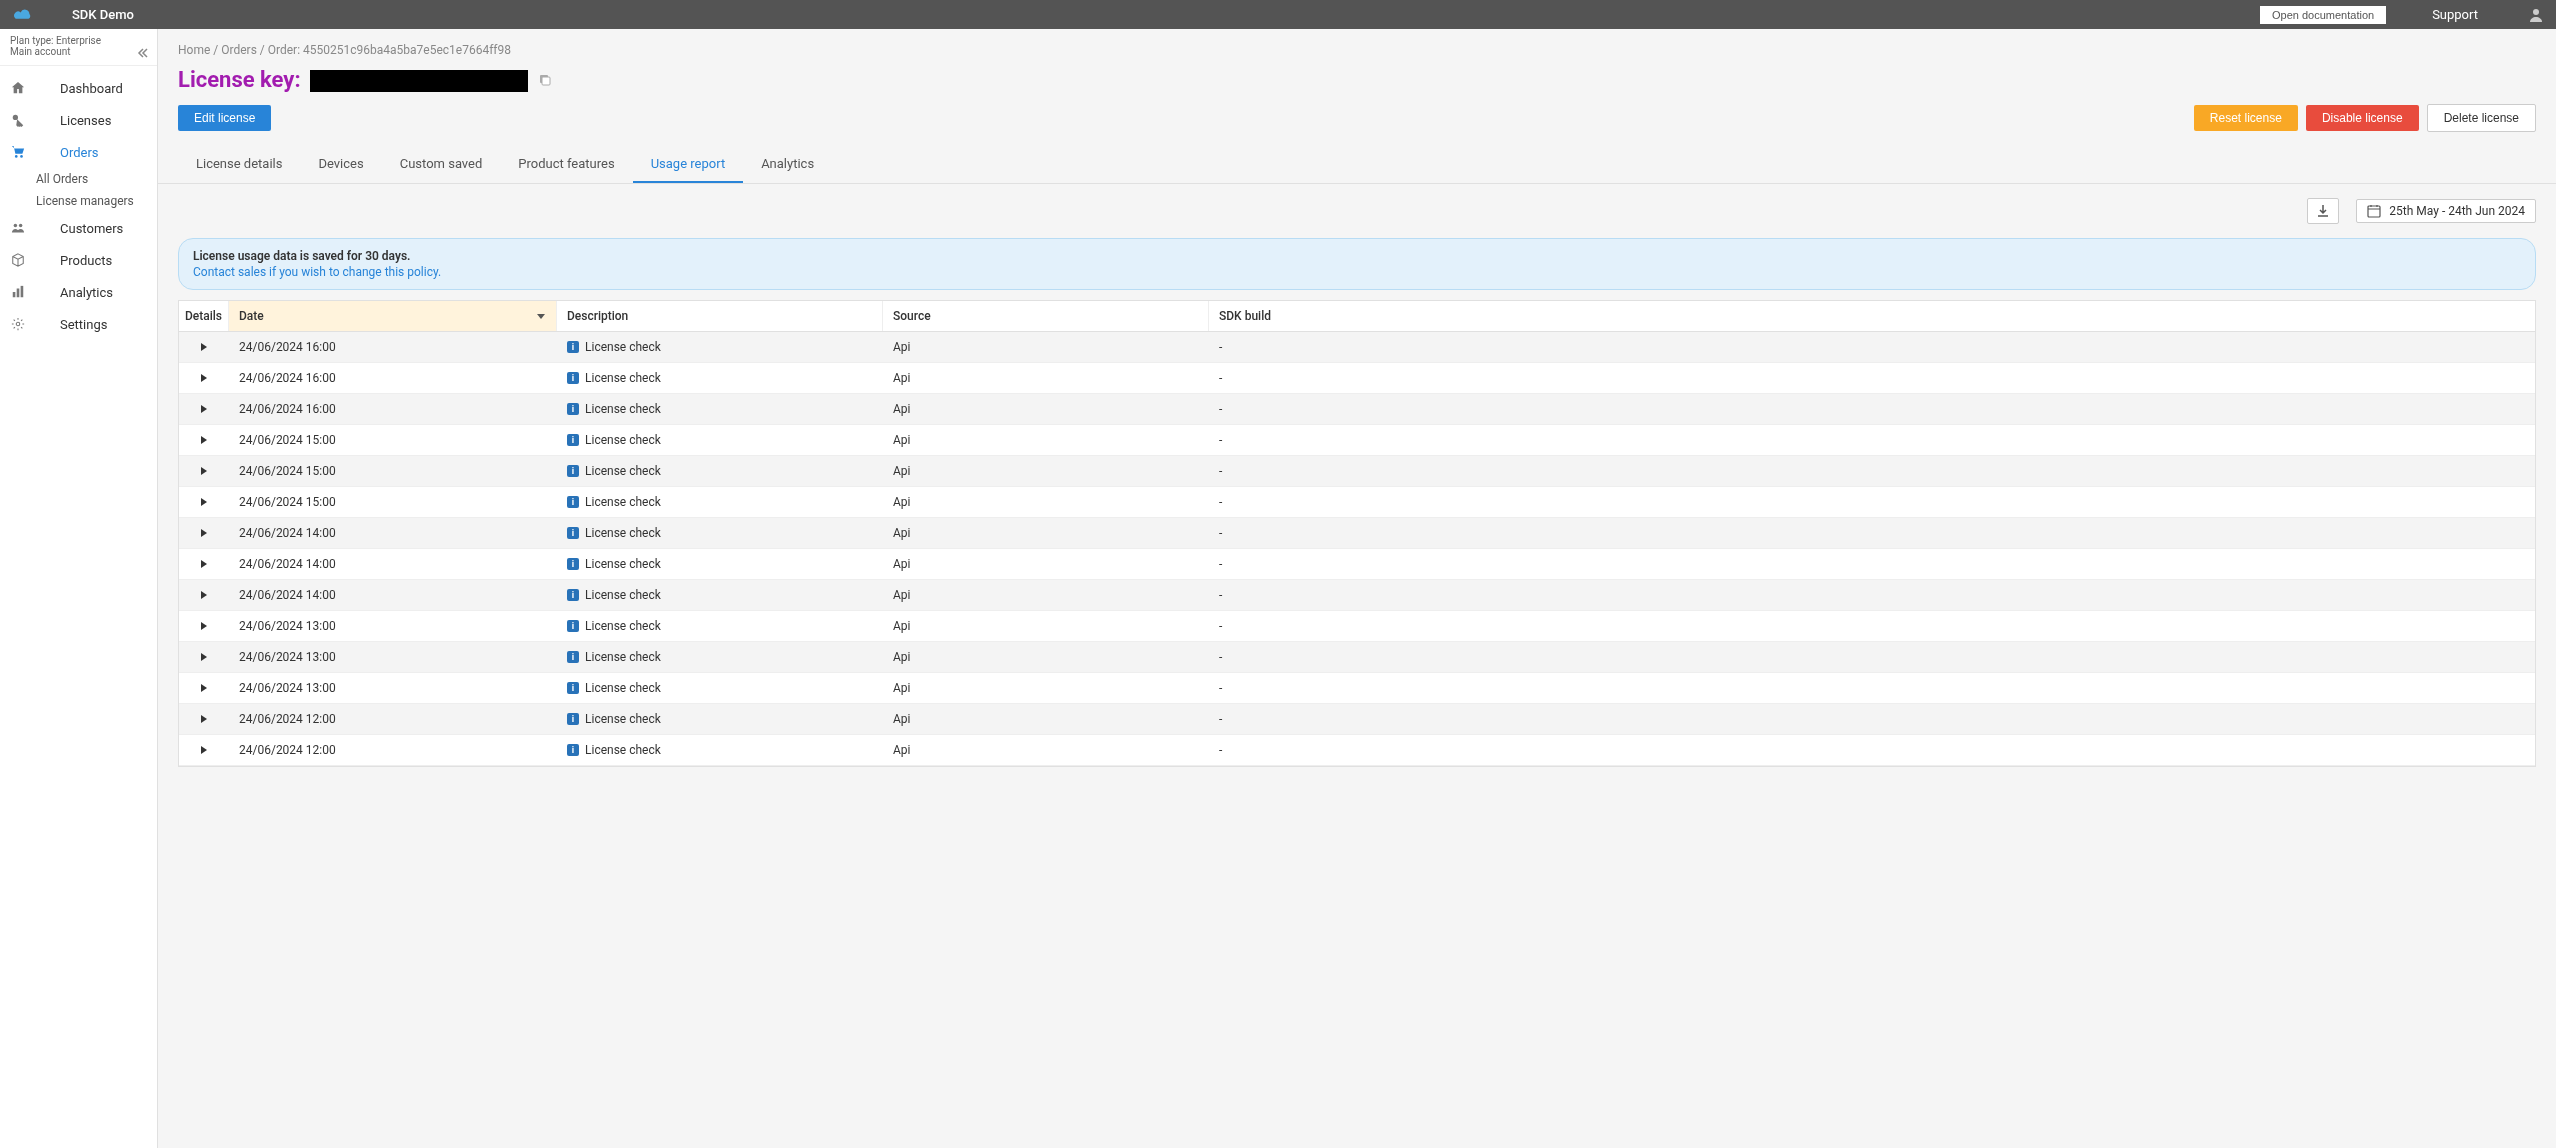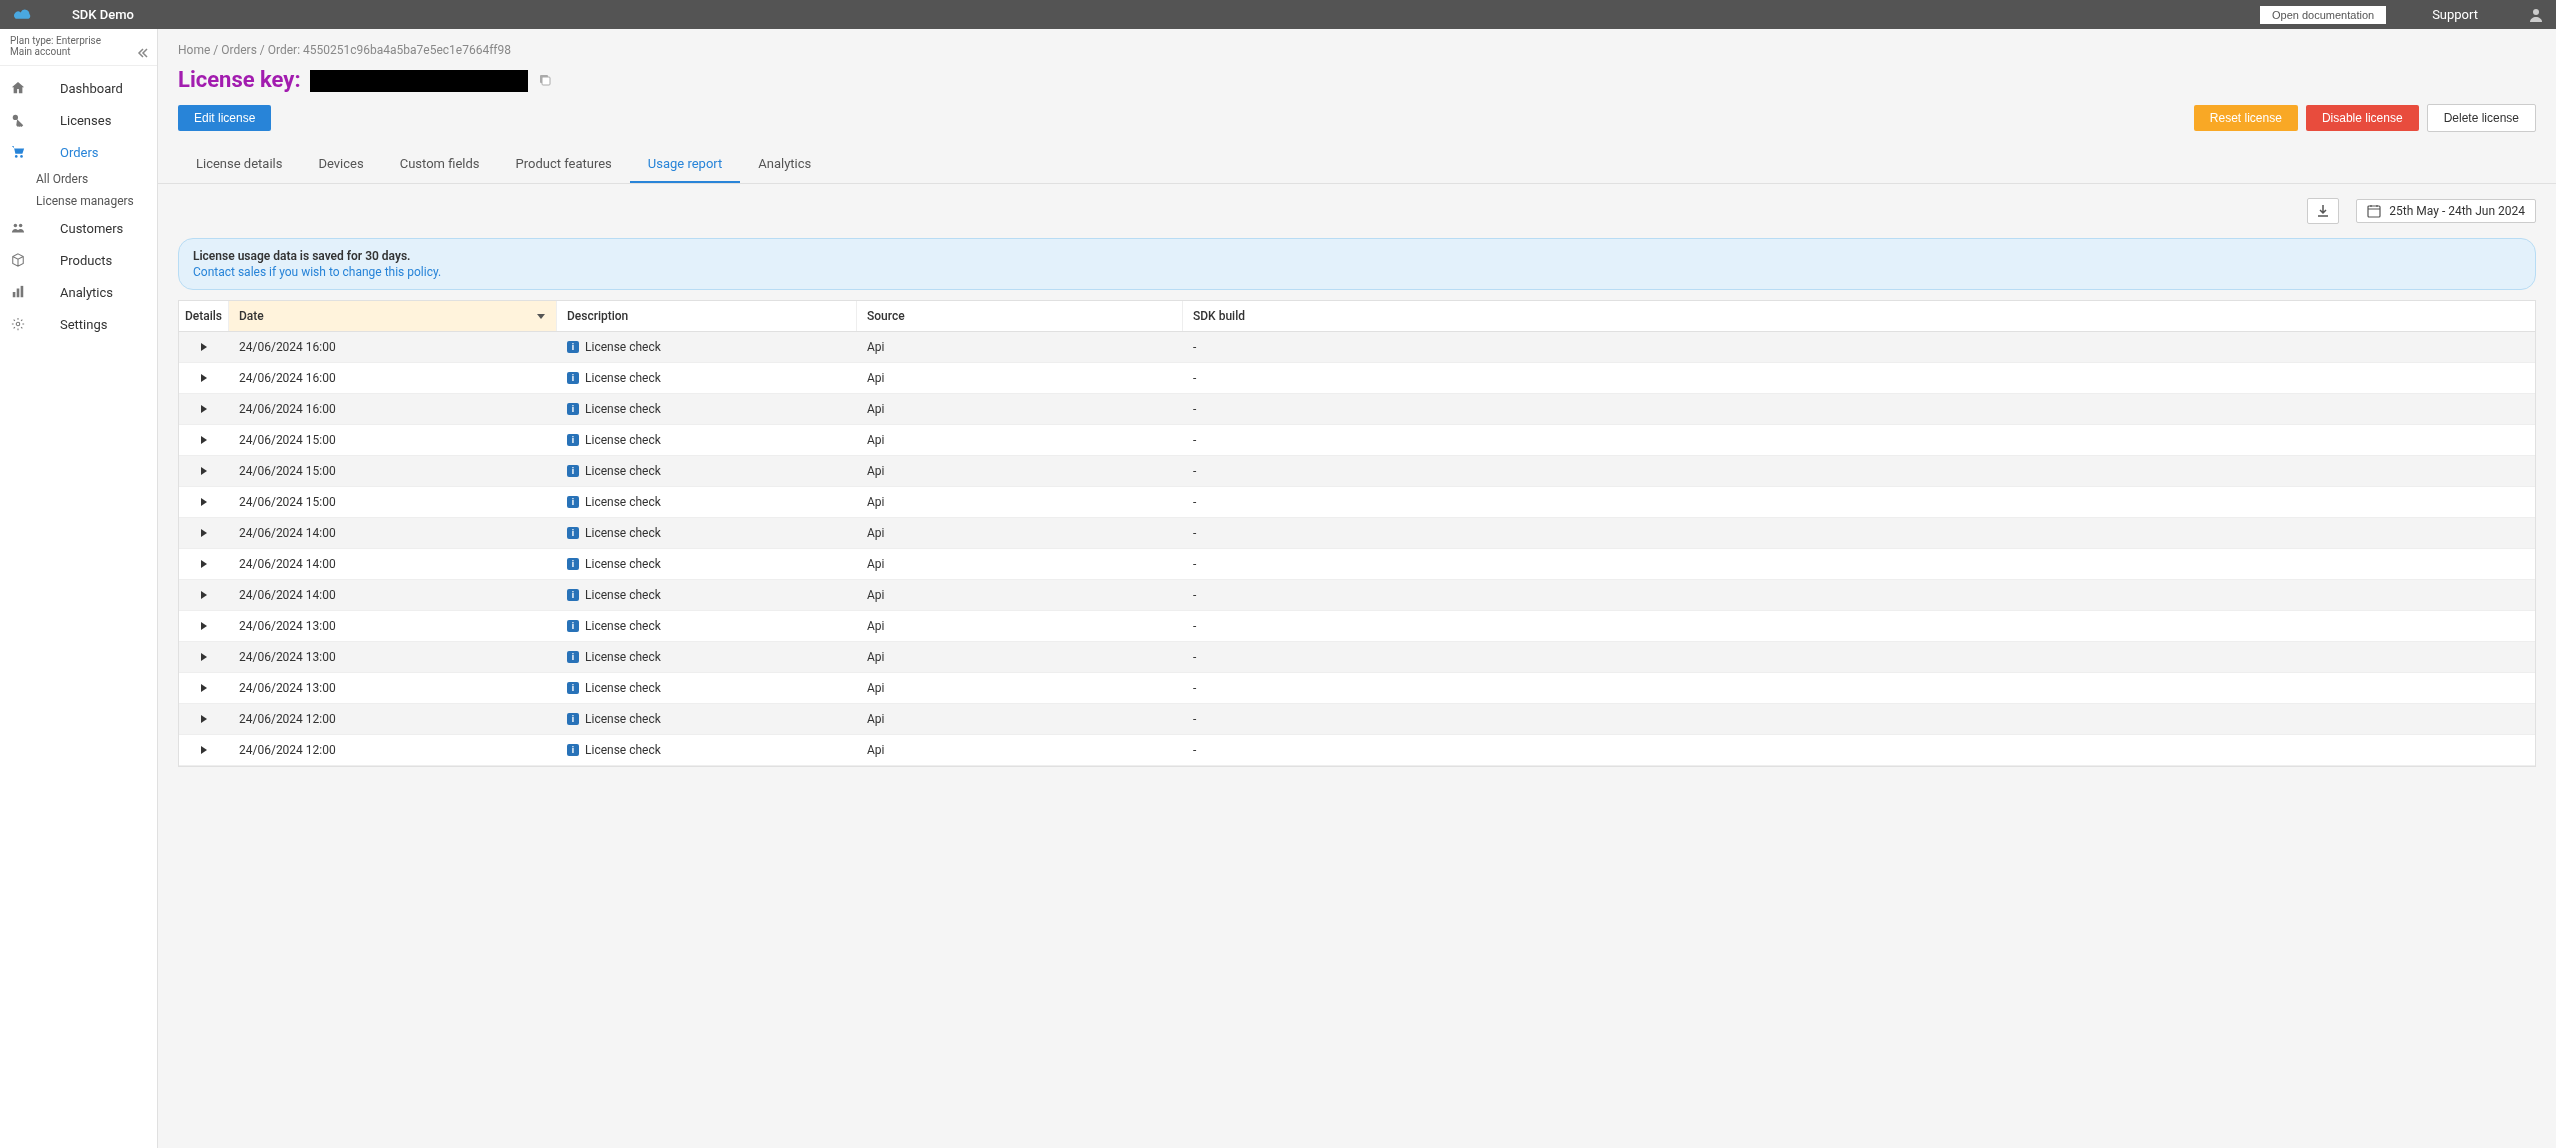--- a/index.html
+++ b/index.html
@@ -61,21 +61,21 @@
 .table .th { padding: 8px 10px; font-size: 12px; color: #333; font-weight: 500; border-right: 1px solid #eee; display: flex; align-items: center; }
 .table .th:last-child { border-right: none; }
 .table .th.sorted { background: #fff3dc; }
 .table .th .sort-icon { margin-left: auto; }
 .table .tbody .tr { display: flex; border-bottom: 1px solid #eee; }
 .table .tbody .tr:nth-child(odd) { background: #f4f4f4; }
 .table .tbody .tr:nth-child(even) { background: #fff; }
 .table .td { padding: 8px 10px; font-size: 12px; color: #333; display: flex; align-items: center; }
 .col-details { width: 50px; justify-content: center; }
 .col-date { width: 328px; }
-.col-desc { width: 300px; }
+.col-desc { width: 326px; }
 .col-source { width: 326px; }
 .col-sdk { flex: 1; }
 .expand-caret { cursor: pointer; }
 .info-badge { display: inline-flex; width: 12px; height: 12px; background: #2872b8; color: #fff; font-size: 9px; font-weight: bold; align-items: center; justify-content: center; border-radius: 2px; margin-right: 6px; }
 
 svg { display: block; }
 </style>
 </head>
 <body>
 
@@ -203,21 +203,21 @@
       <button class="btn btn-primary">Edit license</button>
       <span class="spacer"></span>
       <button class="btn btn-warning">Reset license</button>
       <button class="btn btn-danger">Disable license</button>
       <button class="btn btn-default">Delete license</button>
     </div>
 
     <div class="tabs">
       <div class="tab">License details</div>
       <div class="tab">Devices</div>
-      <div class="tab">Custom fields</div>
+      <div class="tab">Custom saved</div>
       <div class="tab">Product features</div>
       <div class="tab active">Usage report</div>
       <div class="tab">Analytics</div>
     </div>
 
     <div class="toolbar">
       <span class="icon-btn">
         <svg viewBox="0 0 14 14" width="14" height="14" fill="none" stroke="#555" stroke-width="1.5">
             <path d="M7 1v8M4 6l3 3 3-3M2 12h10"></path>
           </svg>

